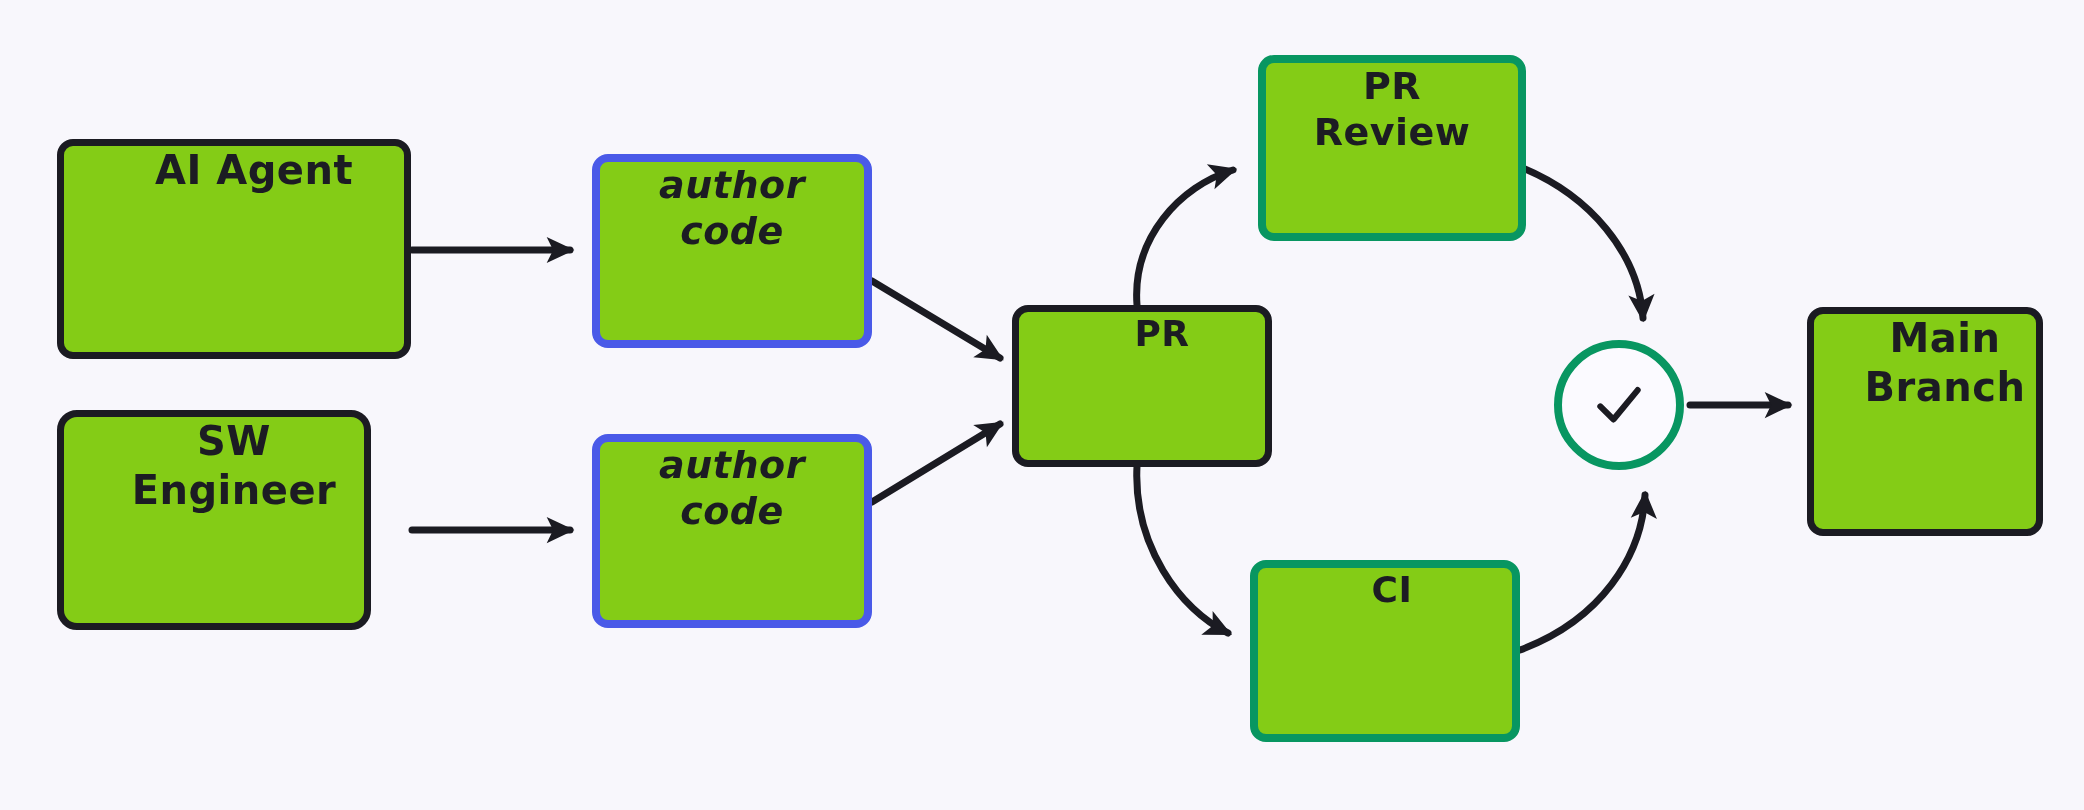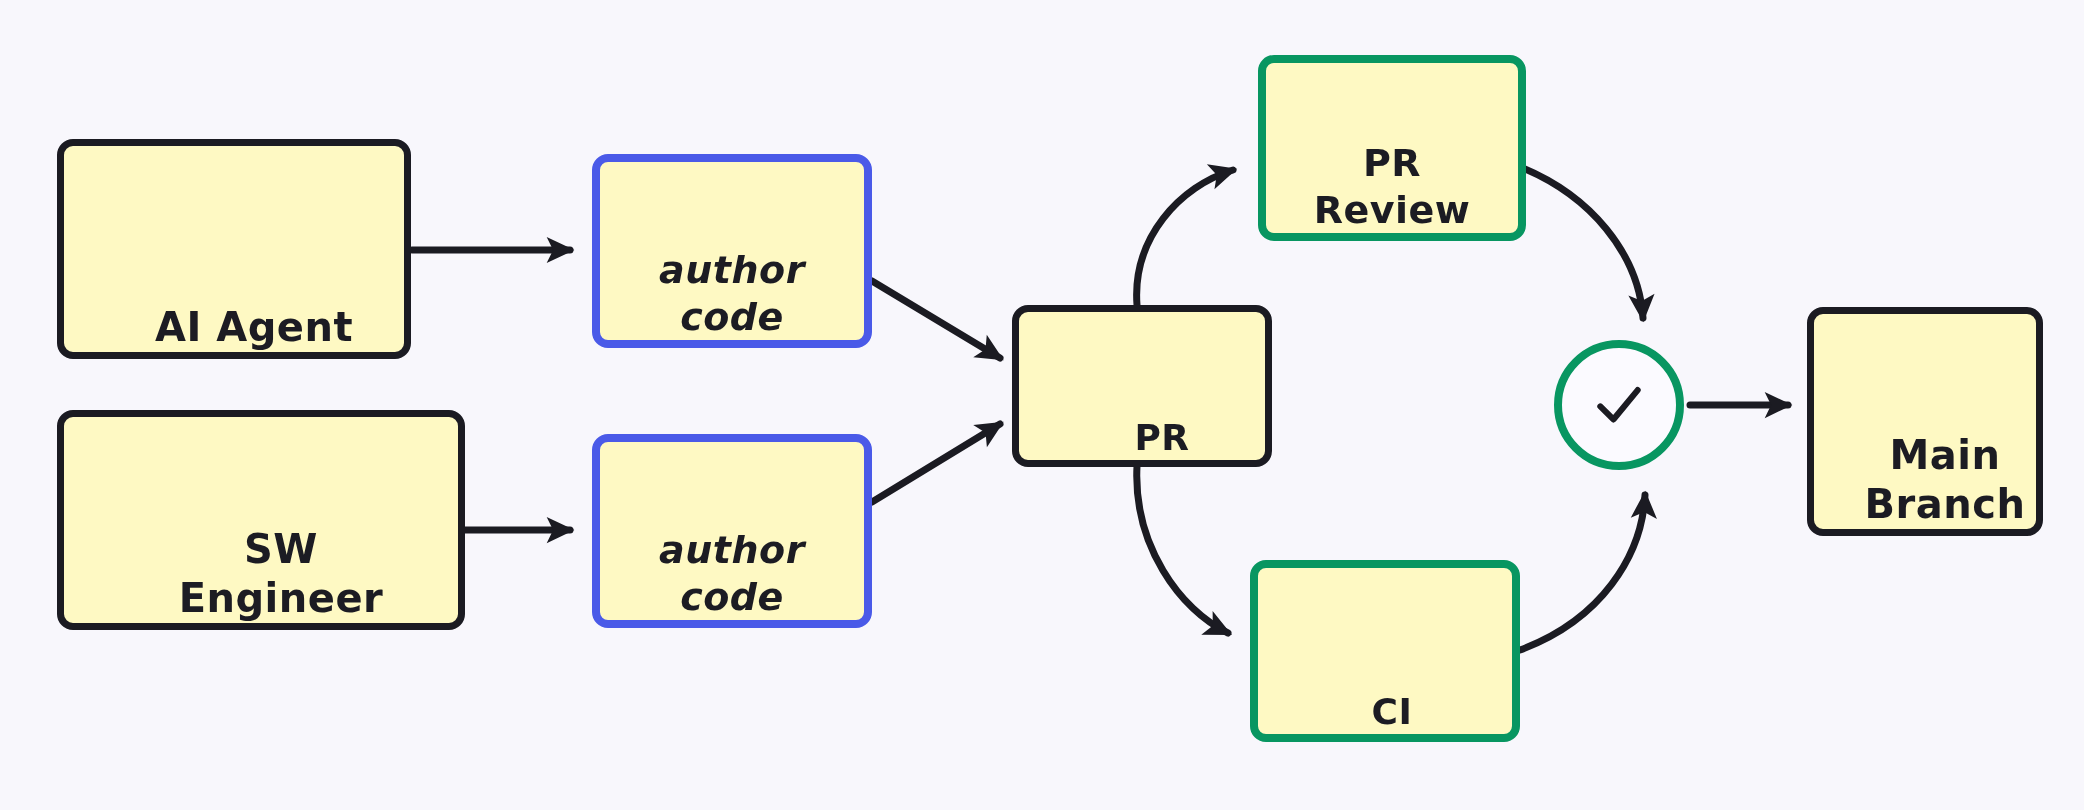--- a/index.html
+++ b/index.html
@@ -12,42 +12,42 @@
     width: 2084px;
     height: 810px;
     background: #f8f7fc;
     overflow: hidden;
     font-family: "DejaVu Sans", sans-serif;
   }
   .node {
     position: absolute;
     box-sizing: border-box;
     display: flex;
-    align-items: flex-end;
+    align-items: flex-start;
     justify-content: center;
     text-align: center;
-    background: #fef9c3;
+    background: #84cc16;
     border-radius: 16px;
     border-style: solid;
   }
   .node .label {
     font-family: "DejaVu Sans", sans-serif;
     font-weight: 700;
     color: #1c1c23;
     letter-spacing: 0.5px;
     line-height: 1.22;
     white-space: pre-line;
     user-select: none;
   }
   .node-black { border-color: #1b1b22; border-width: 7px; padding-left: 40px; }
   .node-blue  { border-color: #4a5ae8; border-width: 8px; font-style: italic; }
   .node-green { border-color: #089661; border-width: 8px; }
 
   #n-ai-agent      { left: 57px;   top: 139px; width: 354px; height: 220px; }
-  #n-sw-engineer   { left: 57px;   top: 410px; width: 408px; height: 220px; }
+  #n-sw-engineer   { left: 57px;   top: 410px; width: 314px; height: 220px; border-radius: 20px; }
   #n-author-code-1 { left: 592px;  top: 154px; width: 280px; height: 194px; }
   #n-author-code-2 { left: 592px;  top: 434px; width: 280px; height: 194px; }
   #n-pr            { left: 1012px; top: 305px; width: 260px; height: 162px; }
   #n-pr-review     { left: 1258px; top: 55px;  width: 268px; height: 186px; }
   #n-ci            { left: 1250px; top: 560px; width: 270px; height: 182px; padding-left: 14px; }
   #n-main-branch   { left: 1807px; top: 307px; width: 236px; height: 229px; }
 
   #n-ai-agent .label,
   #n-sw-engineer .label,
   #n-main-branch .label { font-size: 40px; }

